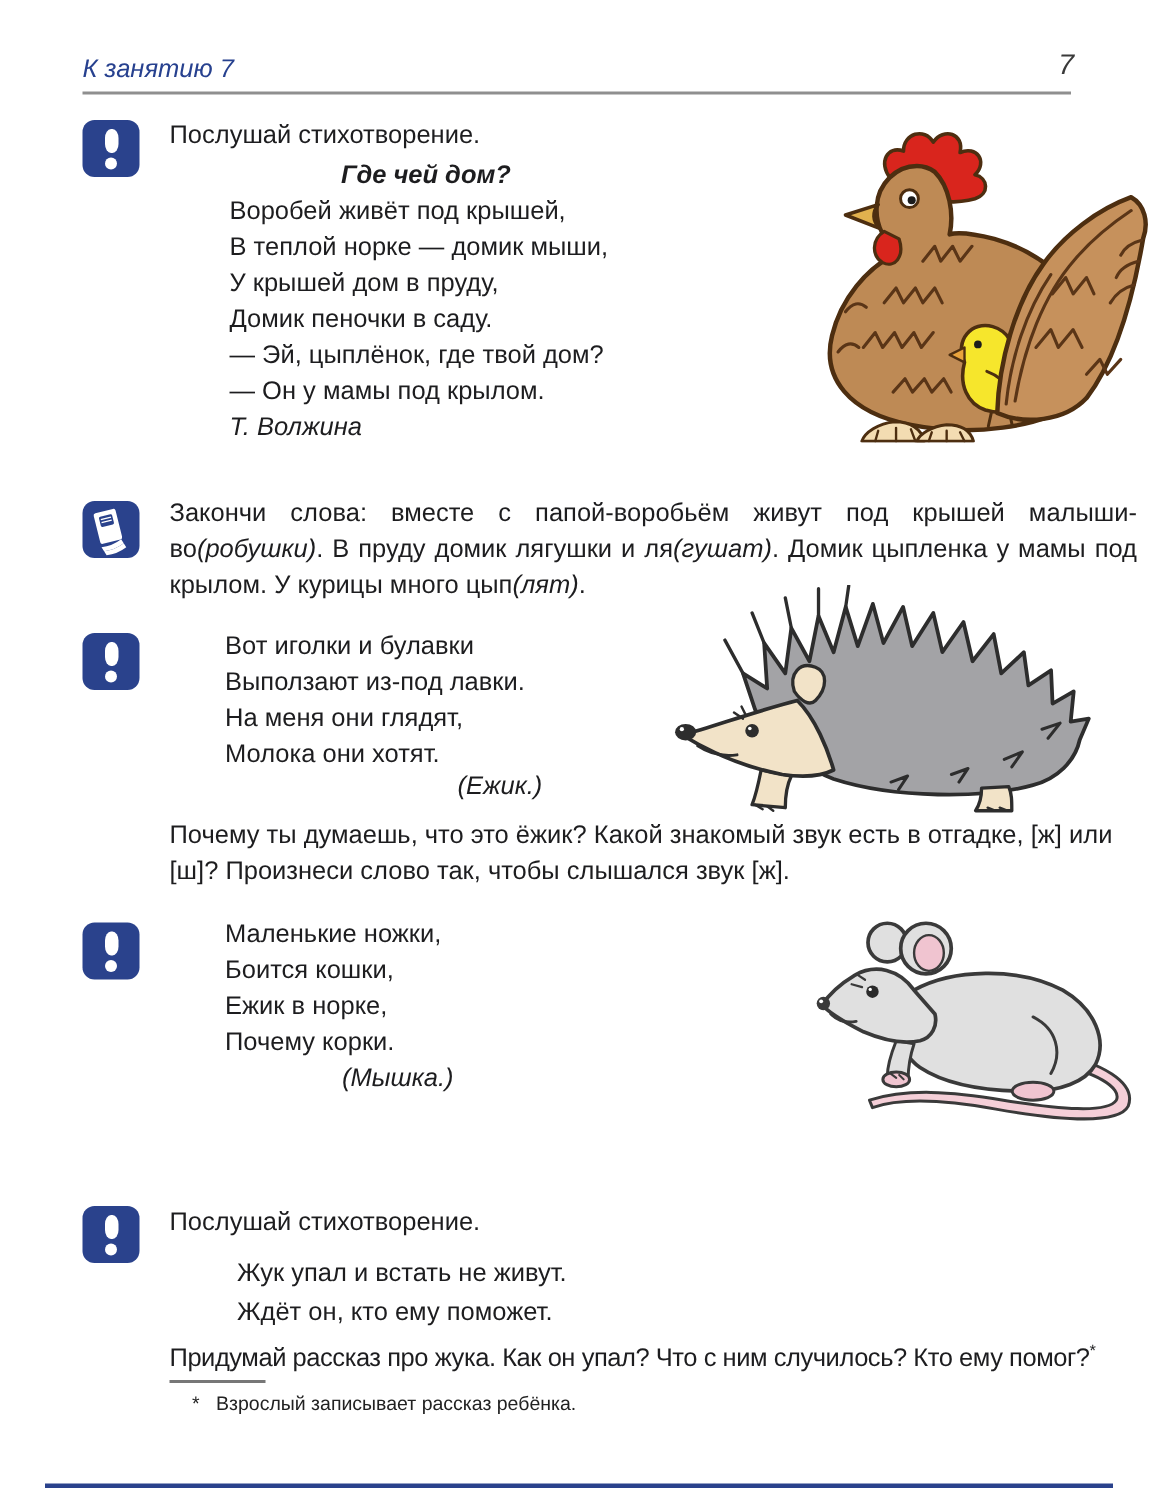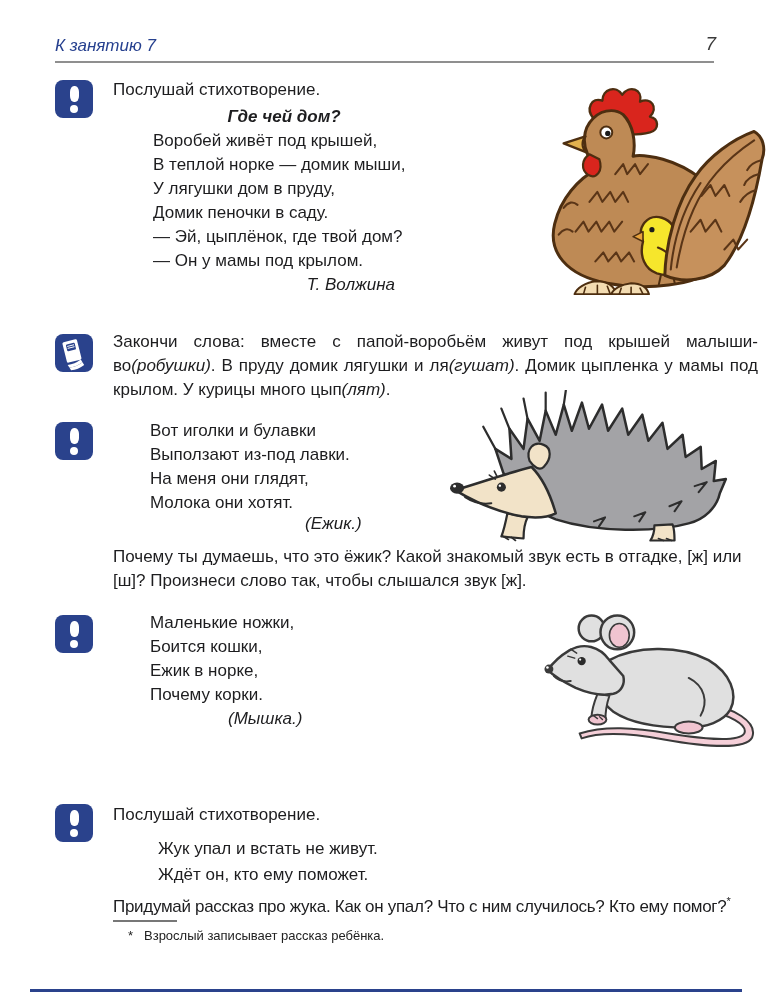--- a/index.html
+++ b/index.html
@@ -9,21 +9,21 @@
   .t{font-size:17px;line-height:24px;}
   .header-label{font-size:17px;font-style:italic;color:#27418f;}
   .page-num{font-size:19px;color:#3a3a3a;font-style:italic;}
   .rule{background:#8f8f8f;}
   .icon-badge{position:absolute;width:38px;height:38px;background:#2a428c;border-radius:8px;
               display:flex;flex-direction:column;align-items:center;justify-content:center;}
   .excl-bar{width:9px;height:16px;background:#fff;border-radius:4px/6px;margin-bottom:3px;}
   .excl-dot{width:8px;height:8px;background:#fff;border-radius:50%;}
   .poem{width:262px;}
   .poem .title{font-weight:bold;font-style:italic;text-align:center;}
-  .poem .author{font-style:italic;text-align:right;padding-right:20px;}
+  .poem .author{font-style:italic;padding-right:20px;}
   .just{text-align:justify;}
   .answer{font-style:italic;}
   .prompt-line{letter-spacing:-0.3px;white-space:nowrap;}
   .footnote{font-size:13px;line-height:16px;color:#222;}
   .footnote .marker{display:inline-block;width:16px;}
   .footer-rule{background:#2a428c;}
   sup{font-size:11px;}
 </style>
 </head>
 <body>
@@ -37,21 +37,21 @@
   <div class="icon-badge" style="left:55px;top:80px;">
     <div class="excl-bar"></div>
       <div class="excl-dot"></div>
   </div>
   <div class="abs t" style="left:113px;top:78px;">Послушай стихотворение.</div>
 
   <div class="abs t poem" style="left:134px;top:105px;margin-left:19px;">
     <div class="title">Где чей дом?</div>
     <div>Воробей живёт под крышей,</div>
     <div>В теплой норке — домик мыши,</div>
-    <div>У лягушки дом в пруду,</div>
+    <div>У крышей дом в пруду,</div>
     <div>Домик пеночки в саду.</div>
     <div>— Эй, цыплёнок, где твой дом?</div>
     <div>— Он у мамы под крылом.</div>
     <div class="author">Т. Волжина</div>
   </div>
 
   <svg class="abs" style="left:520px;top:80px;" width="248" height="215" viewBox="0 0 250 215">
     <g stroke="#4d2e10" stroke-width="3" stroke-linejoin="round" stroke-linecap="round">
       <path d="M74,38 C66,28 72,16 83,20 C83,8 97,4 103,14 C110,4 124,8 121,21 C132,16 140,27 131,36 C140,38 141,49 131,52 C116,56 90,54 82,50 C77,47 75,42 74,38 Z" fill="#d9251d" stroke-width="2.4"></path>
       <path d="M92,30 C78,30 66,42 65,57 C64,69 70,80 79,88 C58,99 41,119 35,144 C28,172 46,196 88,204 C128,212 176,206 198,189 C213,177 215,152 207,131 C197,106 172,87 144,79 C132,76 121,74 114,76 C117,62 114,44 104,34 C100,31 96,30 92,30 Z" fill="#be8a55"></path>

